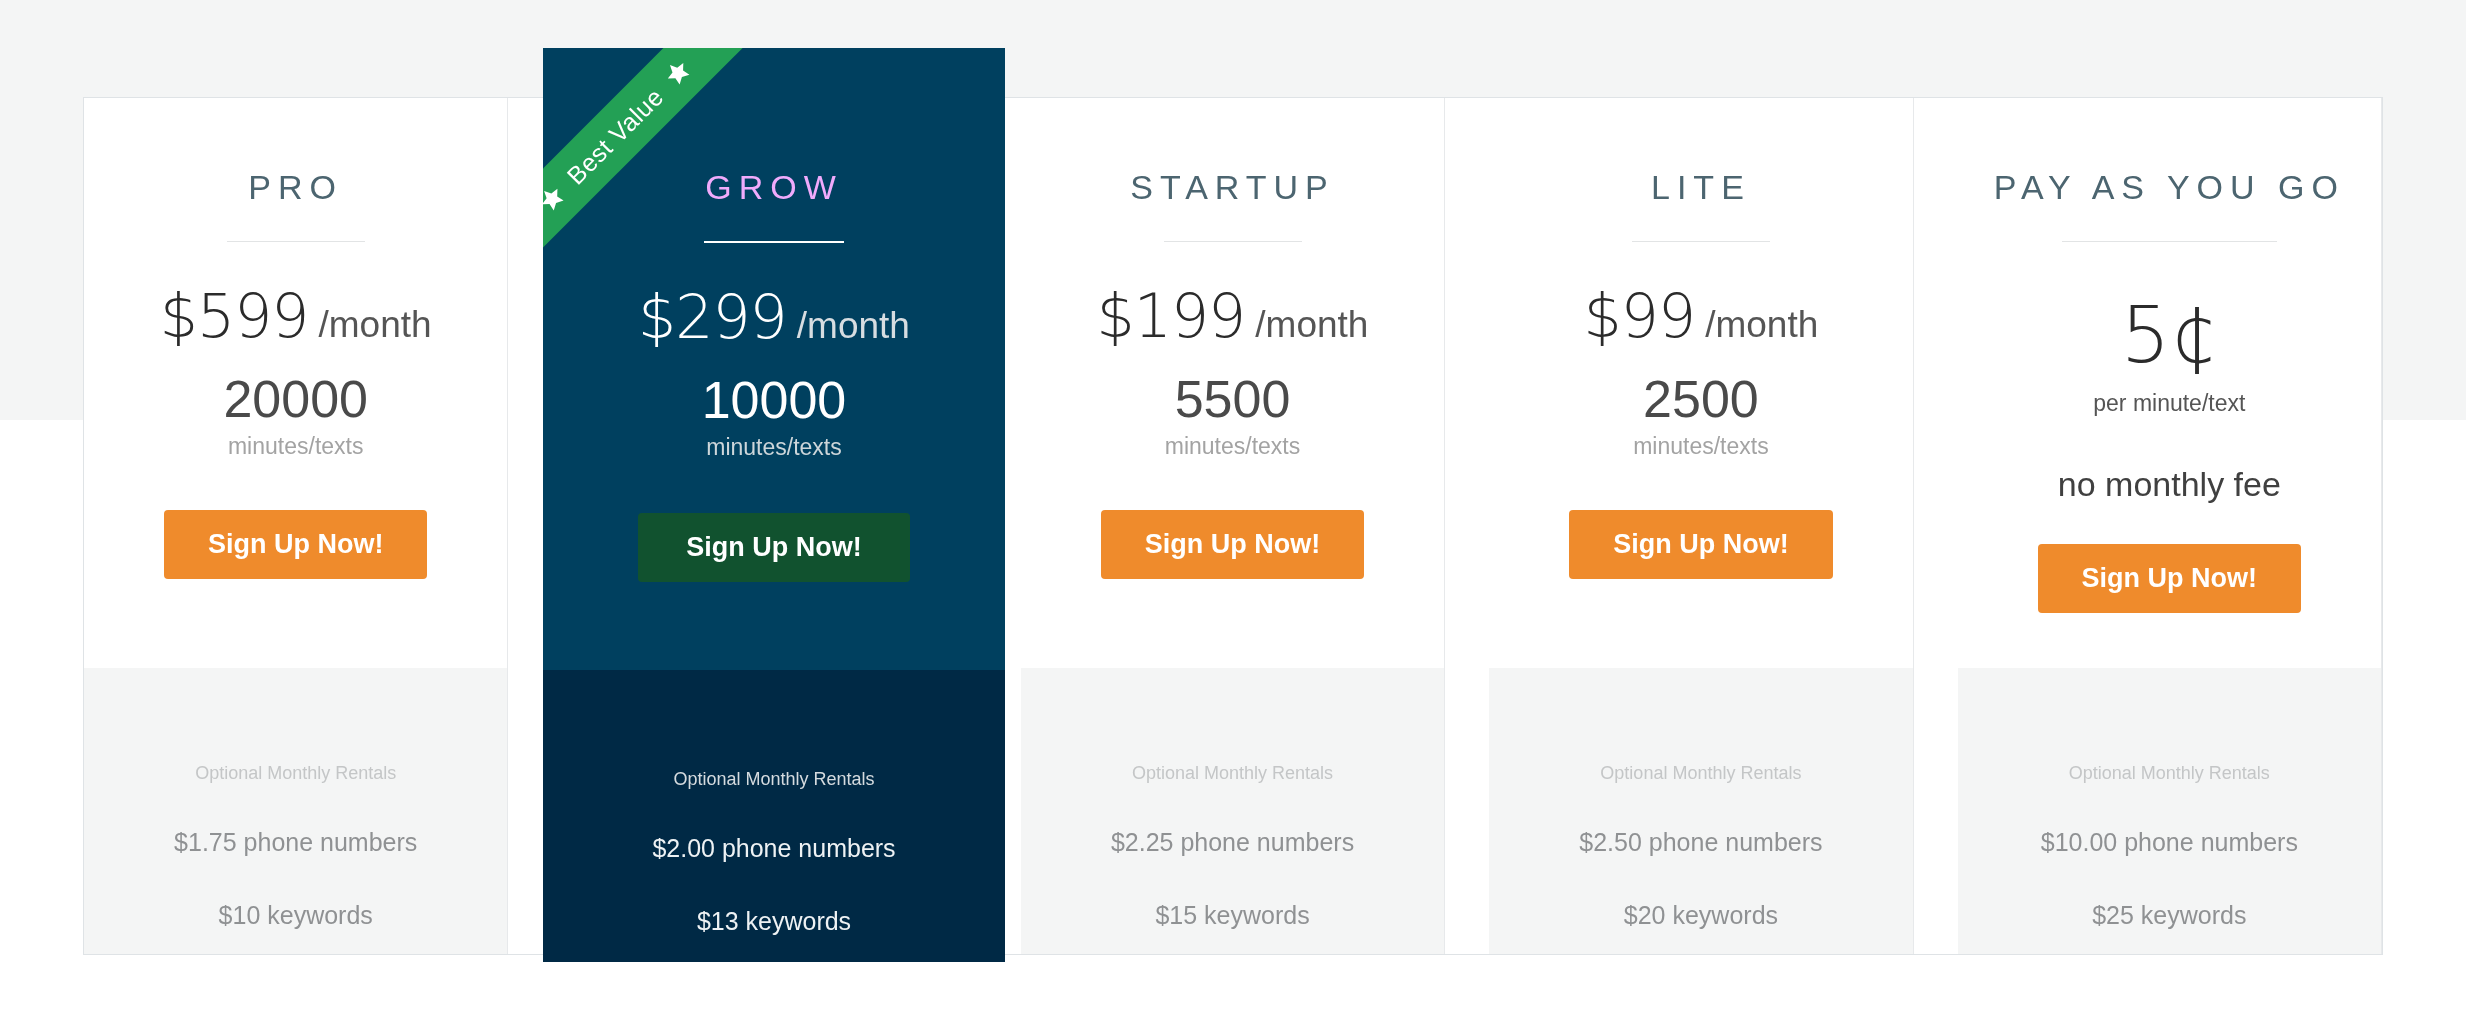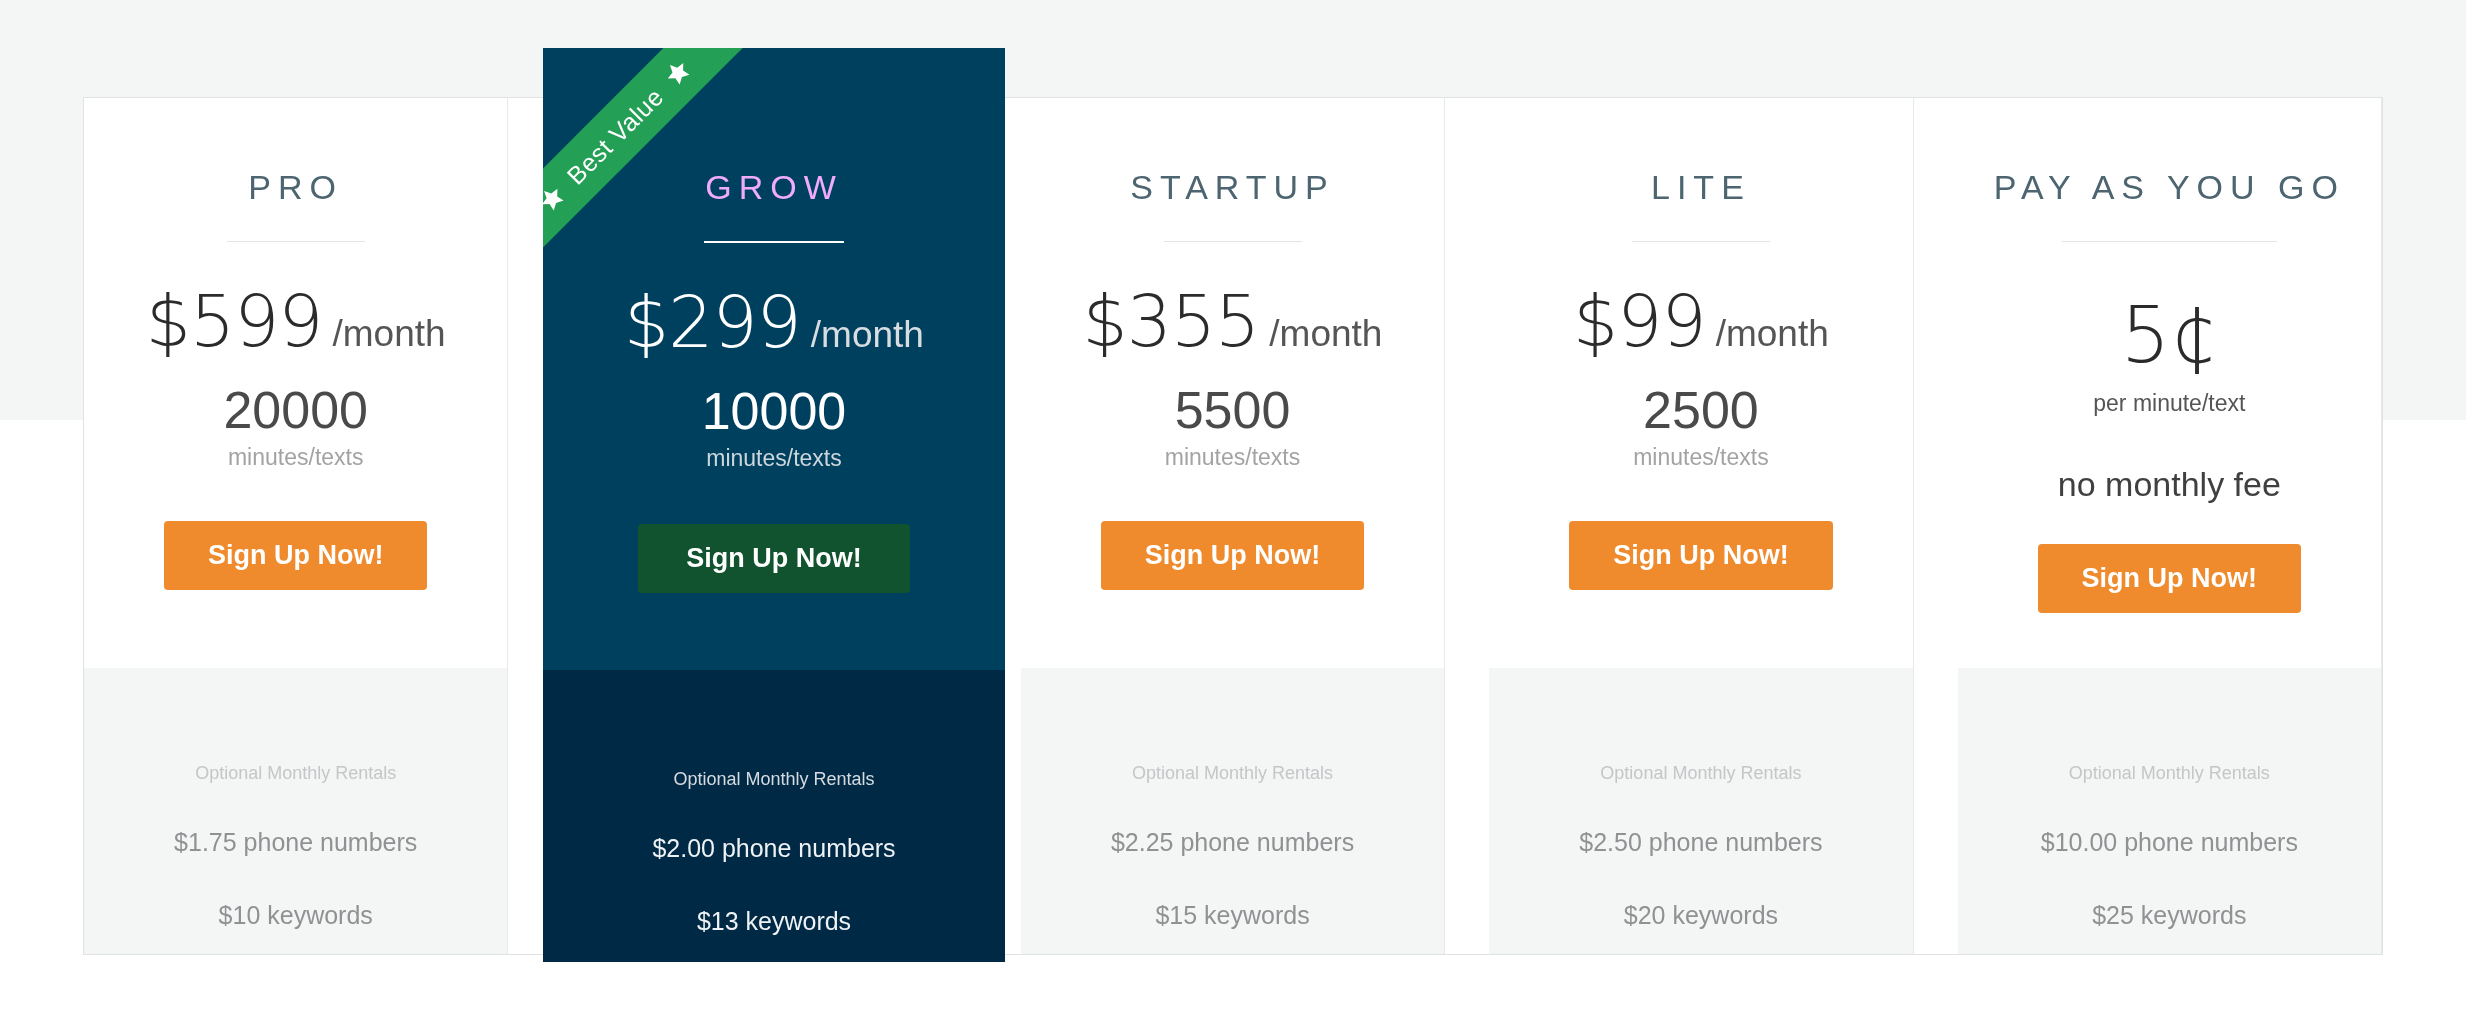--- a/index.html
+++ b/index.html
@@ -77,21 +77,21 @@
 
   .price-line {
     margin-top:44px;
     line-height:1;
     white-space:nowrap;
     color:#2b2b2b;
     font-weight:300;
   }
   .featured .price-line { color:#ffffff; }
   .price-amount {
-    font-size:71px;
+    font-size:60px;
     font-weight:200;
     letter-spacing:-1px;
     font-family:"DejaVu Sans", sans-serif;
   }
   .price-period {
     font-size:37px;
     font-weight:400;
     color:#555555;
     margin-left:10px;
   }
@@ -223,21 +223,21 @@
       </div>
     </div>
 
     <div class="plan" style="visibility:hidden;"></div>
 
     <div class="plan">
       <div class="plan-body">
         <div class="plan-name">STARTUP</div>
         <div class="plan-rule"></div>
         <div class="price-line">
-          <span class="price-amount">$355</span><span class="price-period">/month</span>
+          <span class="price-amount">$199</span><span class="price-period">/month</span>
         </div>
         <div class="quota">5500</div>
         <div class="quota-unit">minutes/texts</div>
         <div class="cta-wrap">
           <button class="cta-button">Sign Up Now!</button>
         </div>
       </div>
       <div class="plan-footer">
         <div class="rental-title">Optional Monthly Rentals</div>
         <div class="rental-item">$2.25 phone numbers</div>

